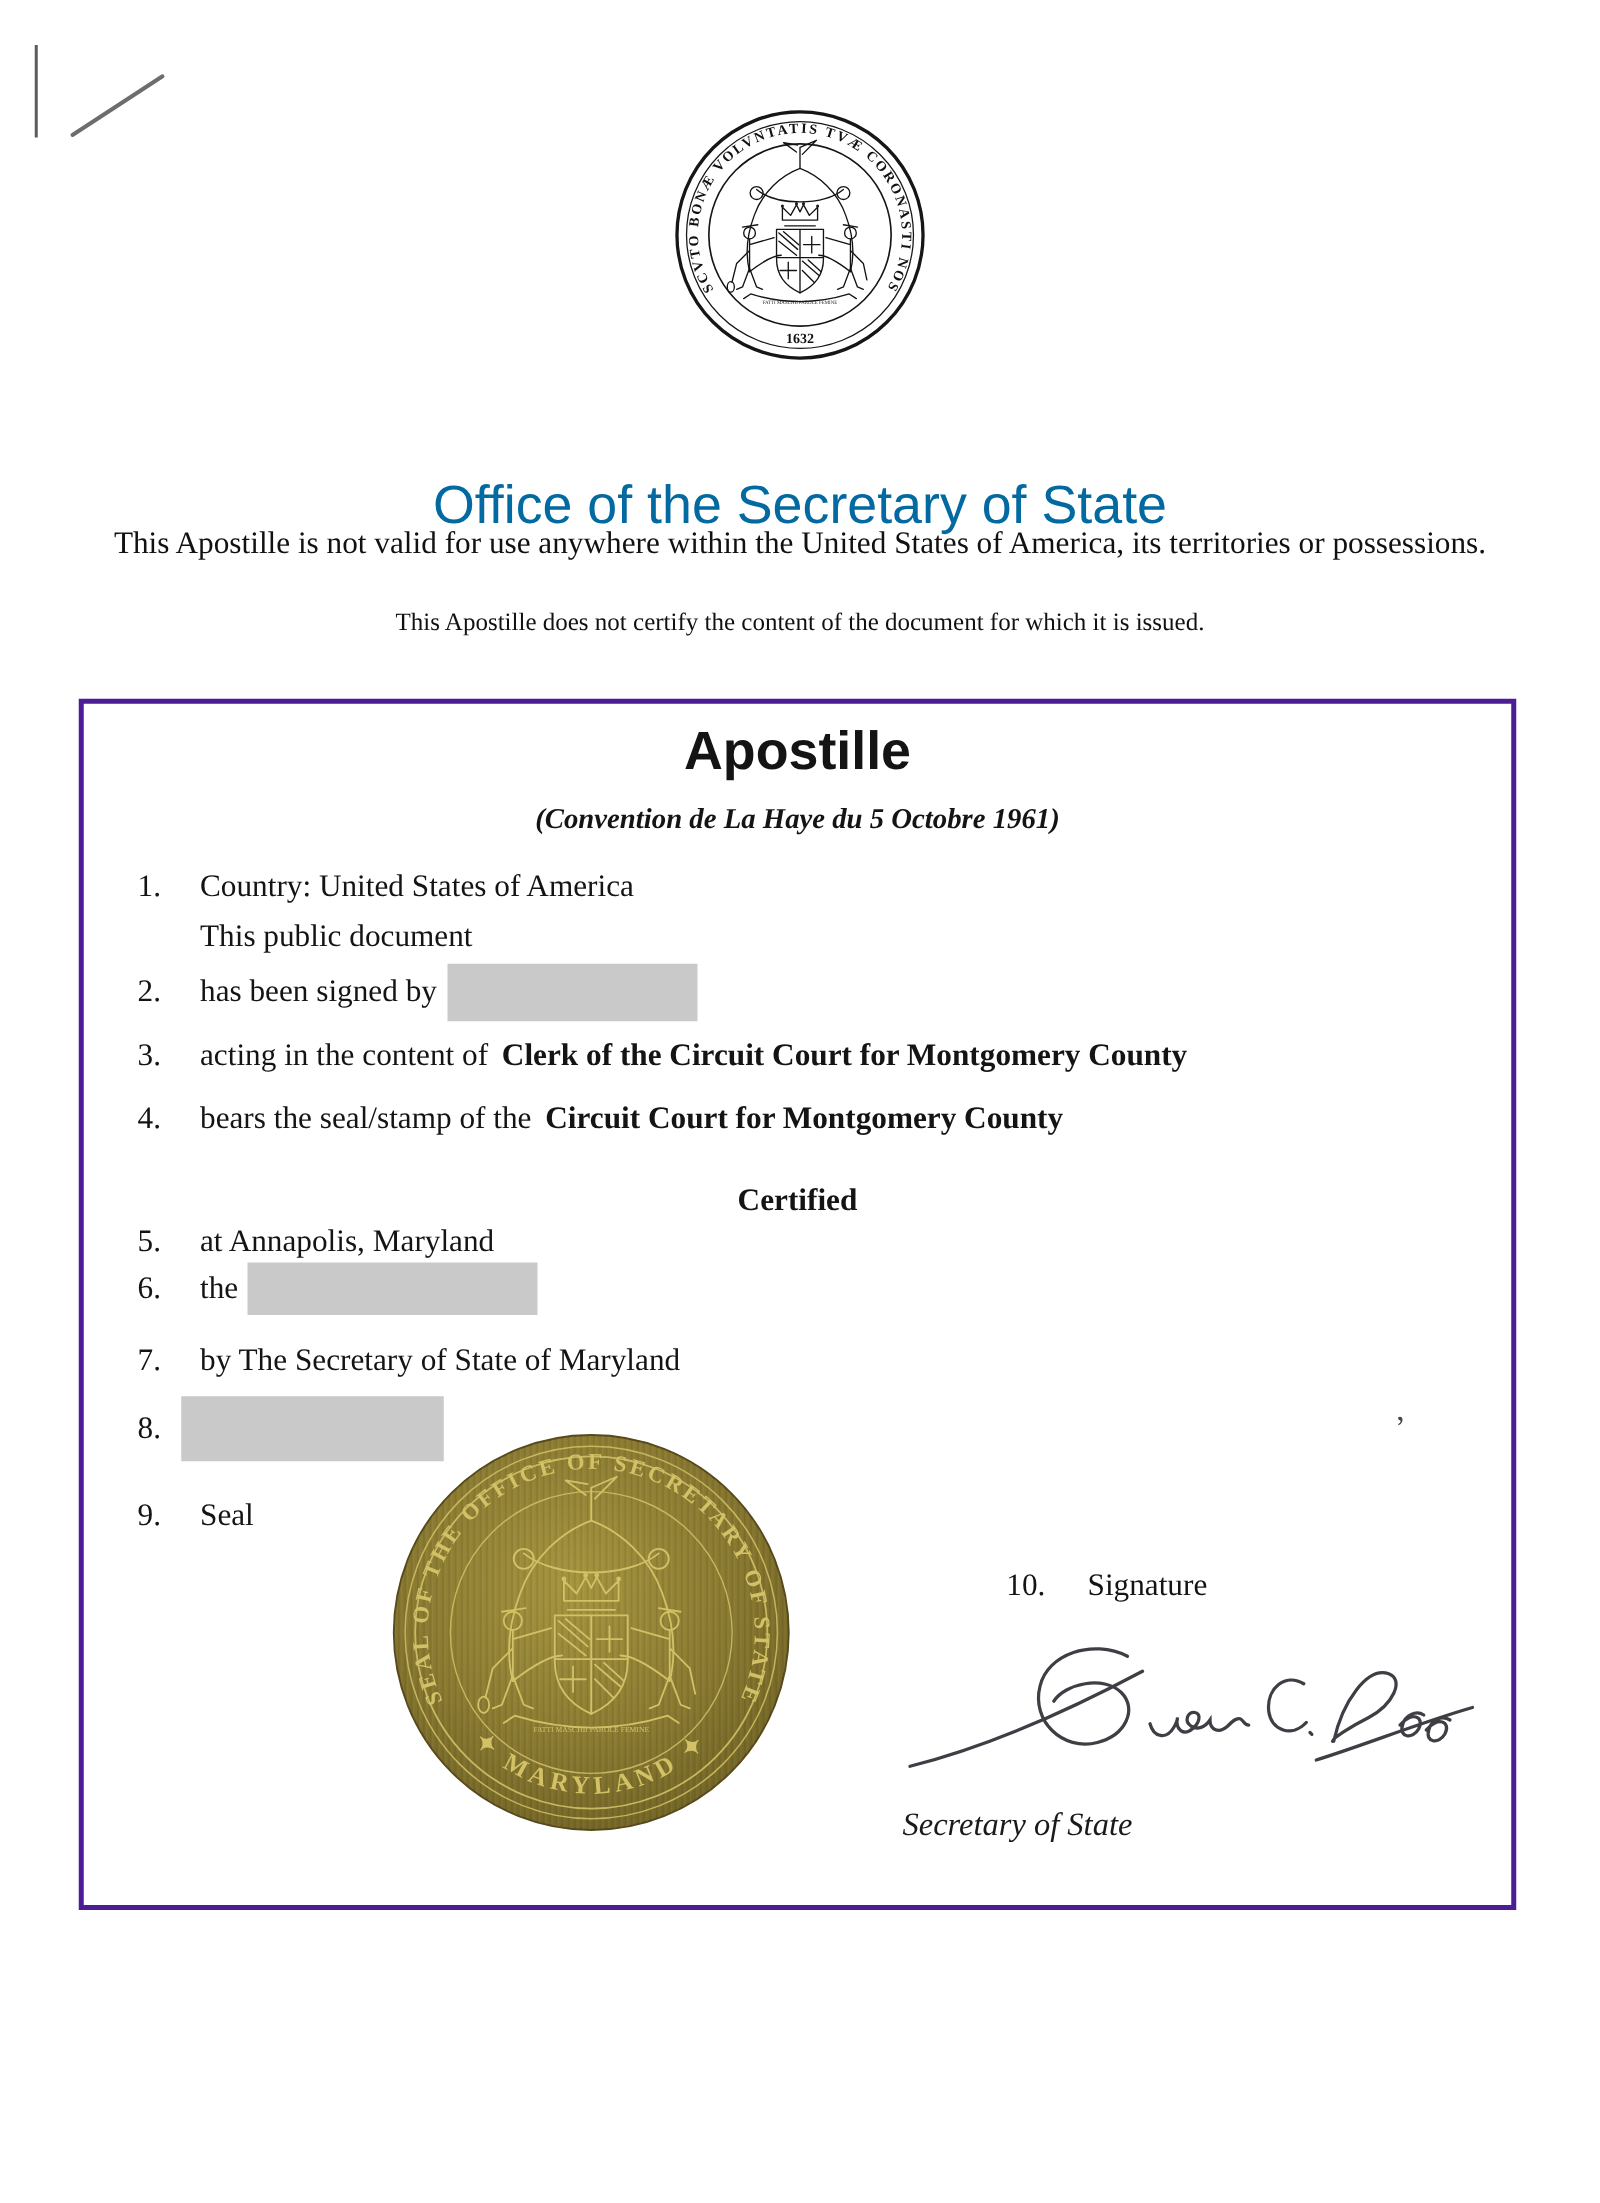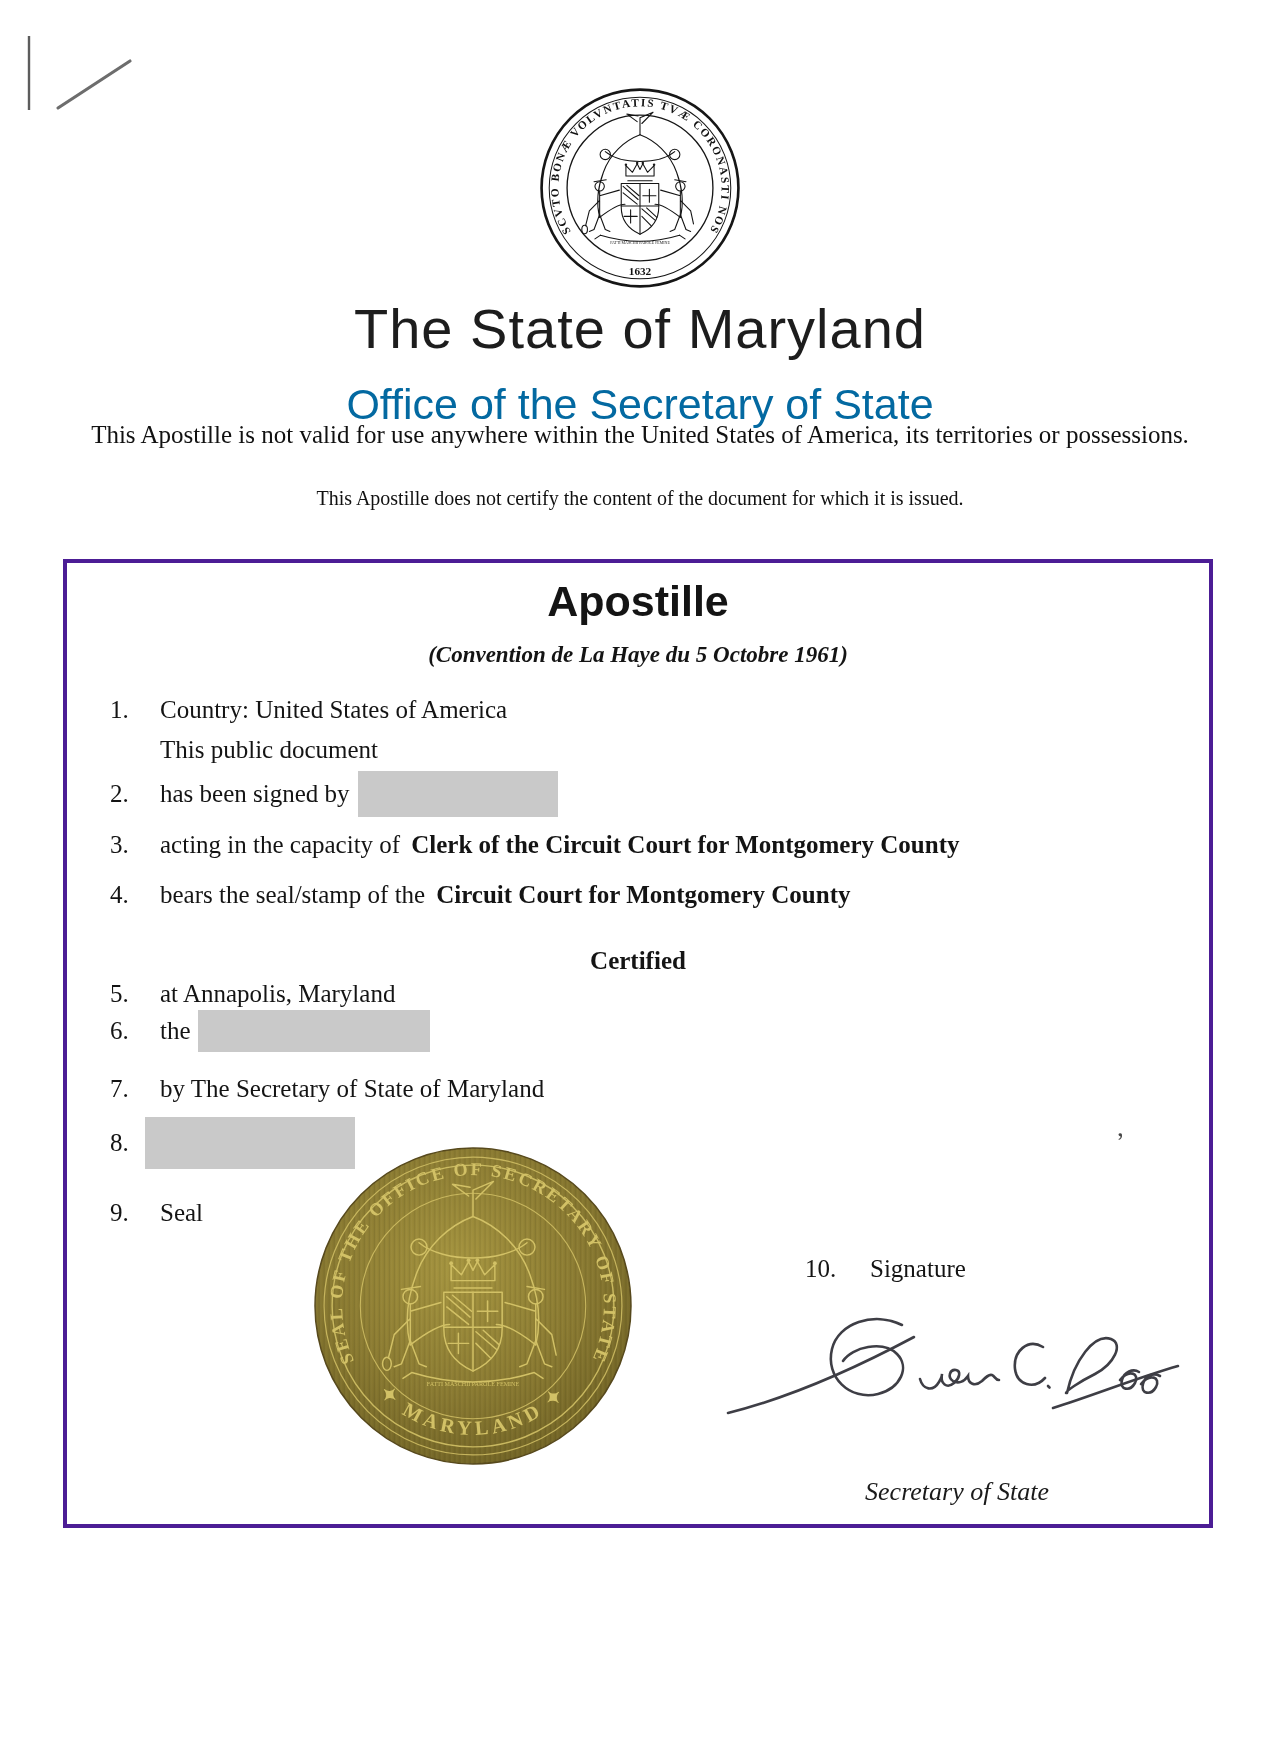--- a/index.html
+++ b/index.html
@@ -19,22 +19,22 @@
   .bx-heading{position:absolute; top:14px; left:0; width:100%; text-align:center;
     font-family:"Liberation Sans", sans-serif; font-weight:bold; font-size:43px; color:#141414;}
   .bx-convention{position:absolute; top:79px; left:0; width:100%; text-align:center;
     font-style:italic; font-weight:bold; font-size:23px; color:#141414;}
   .row{position:absolute; left:43px; font-size:25px; line-height:32px; display:flex; align-items:center; white-space:pre; color:#141414;}
   .num{display:inline-block; width:50px; flex:none;}
   .bold-part{font-weight:bold; margin-left:11px;}
   .row-center{position:absolute; left:0; width:100%; text-align:center; font-size:25px; font-weight:bold; color:#141414;margin-top:18px;}
   .redact{display:inline-block; background:var(--redaction,#c9c9c9); flex:none;}
   .sig-wrap{position:absolute; left:655px; top:740px; width:470px; height:150px;}
-  .sec-title{position:absolute; left:655px; top:882px; width:470px; text-align:center;
-    font-style:italic; font-size:26px; color:#1a1a1a;margin-top:32px;}
+  .sec-title{position:absolute; left:655px; top:882px; width:470px; 
+    font-style:italic; font-size:26px; color:#1a1a1a;}
   .speck{position:absolute; left:1049px; top:550px; font-size:26px; color:#444; transform:rotate(-8deg);}
   .gold-light-stroke{stroke:var(--gold_light,#d2c166);}
   .gold-light-fill{fill:var(--gold_light,#d2c166);}
   svg text{font-family:"Liberation Serif", serif;}
 </style>
 </head>
 <body>
 
 <div class="page">
 
@@ -84,21 +84,20 @@
     <circle cx="100" cy="100" r="89" fill="none" stroke="#161616" stroke-width="1"></circle>
     <circle cx="100" cy="100" r="71.5" fill="none" stroke="#161616" stroke-width="1.3"></circle>
     <path id="barc" d="M34.6,146 A80,80 0 1 1 165.4,146" fill="none"></path>
     <text font-size="11" font-weight="bold" letter-spacing="1.8" fill="#111">
       <textPath href="#barc" startOffset="50%" text-anchor="middle">SCVTO BONÆ VOLVNTATIS TVÆ CORONASTI NOS</textPath>
     </text>
     <text x="100" y="185" font-size="11" font-weight="bold" text-anchor="middle" fill="#111">1632</text>
     <use href="#md-crest" transform="translate(100,103) scale(0.92) translate(-100,-100)" stroke="#141414" color="#1a1a1a" stroke-width="1.15"></use>
   </svg>
 
-  <div class="center title">The State of Maryland</div>
   <div class="center subtitle">Office of the Secretary of State</div>
   <div class="center disc1">This Apostille is not valid for use anywhere within the United States of America, its territories or possessions.</div>
   <div class="center disc2">This Apostille does not certify the content of the document for which it is issued.</div>
 
   <div class="abox">
 
     <div class="bx-heading">Apostille</div>
     <div class="bx-convention">(Convention de La Haye du 5 Octobre 1961)</div>
 
     <div class="row" style="top:131px">
@@ -108,21 +107,21 @@
     <div class="row" style="top:171px; left:93px">
       <span>This public document</span>
     </div>
 
     <div class="row" style="top:206px; height:50px">
       <span class="num">2.</span><span>has been signed by</span>
       <span class="redact" style="width:200px; height:46px; margin-left:8px"></span>
     </div>
 
     <div class="row" style="top:266px">
-      <span class="num">3.</span><span>acting in the capacity of</span>
+      <span class="num">3.</span><span>acting in the content of</span>
       <span class="bold-part">Clerk of the Circuit Court for Montgomery County</span>
     </div>
 
     <div class="row" style="top:316px">
       <span class="num">4.</span><span>bears the seal/stamp of the</span>
       <span class="bold-part">Circuit Court for Montgomery County</span>
     </div>
 
     <div class="row-center" style="top:366px">Certified</div>
 

